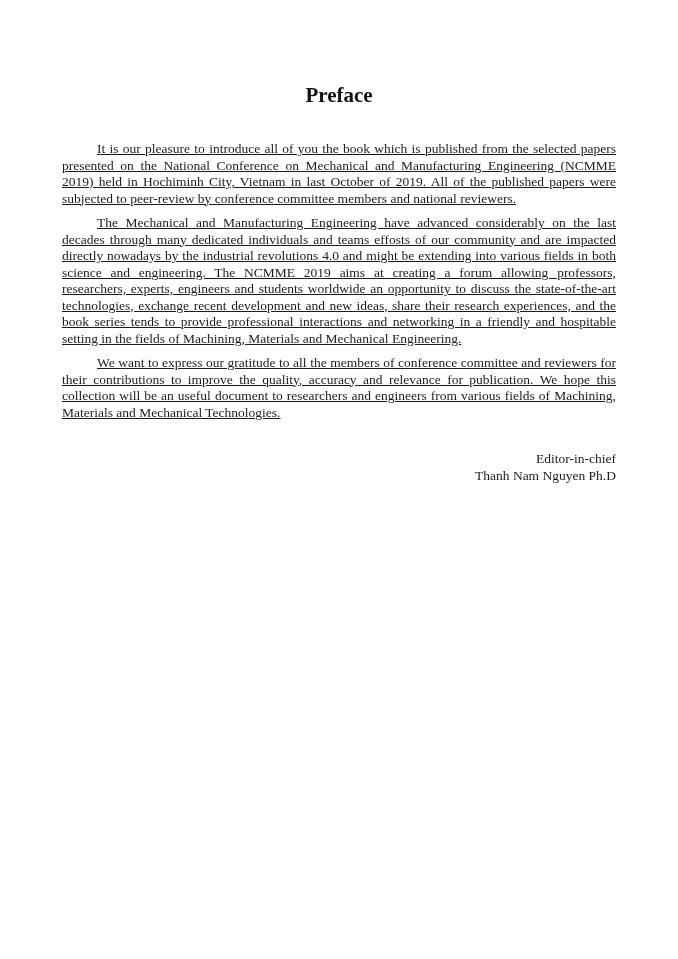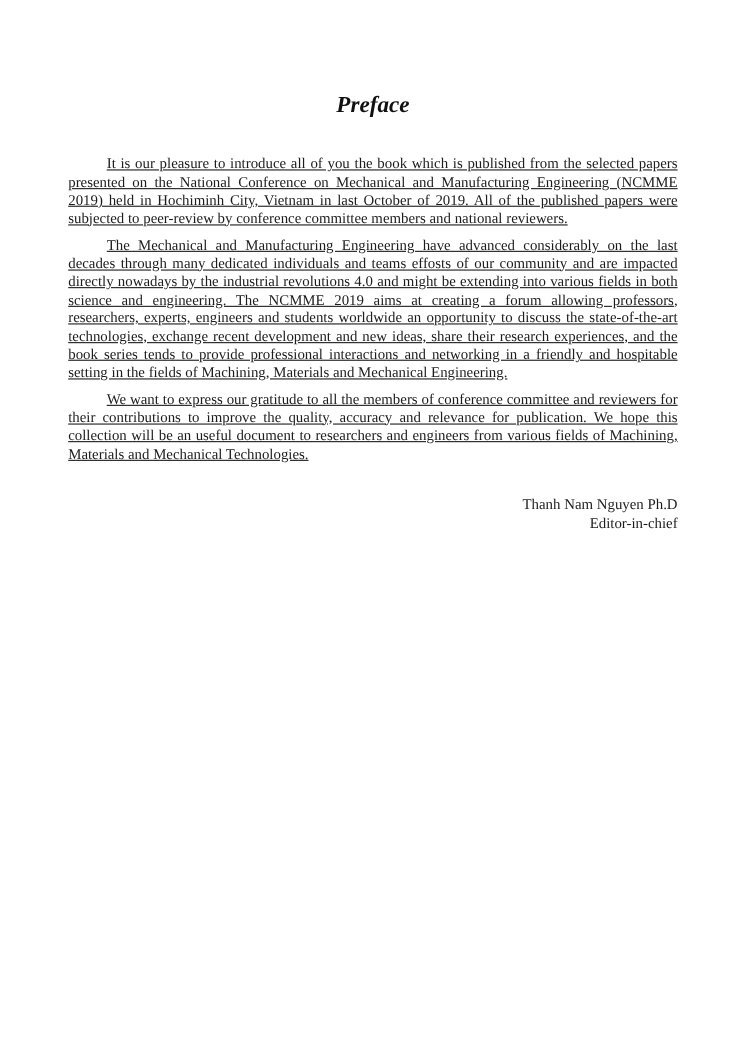--- a/index.html
+++ b/index.html
@@ -20,21 +20,20 @@
     color: #1c1c1c;
   }
   .doc-title {
     font-family: "Liberation Serif", serif;
     font-size: 21px;
     line-height: 23px;
     font-weight: bold;
     text-align: center;
     margin: 0 0 34px 0;
     color: #111111;
-    font-style: italic;
   }
   .body-paragraph {
     font-size: 13.5px;
     line-height: 16.5px;
     text-align: justify;
     text-indent: 35px;
     margin: 0 0 8px 0;
     text-decoration: underline;
   }
   .signature-block {
@@ -54,17 +53,17 @@
 
   <h1 class="doc-title">Preface</h1>
 
   <p class="body-paragraph">It is our pleasure to introduce all of you the book which is published from the selected papers presented on the National Conference on Mechanical and Manufacturing Engineering (NCMME 2019) held in Hochiminh City, Vietnam in last October of 2019. All of the published papers were subjected to peer-review by conference committee members and national reviewers.</p>
 
   <p class="body-paragraph">The Mechanical and Manufacturing Engineering have advanced considerably on the last decades through many dedicated individuals and teams effosts of our community and are impacted directly nowadays by the industrial revolutions 4.0 and might be extending into various fields in both science and engineering. The NCMME 2019 aims at creating a forum allowing professors, researchers, experts, engineers and students worldwide an opportunity to discuss the state-of-the-art technologies, exchange recent development and new ideas, share their research experiences, and the book series tends to provide professional interactions and networking in a friendly and hospitable setting in the fields of Machining, Materials and Mechanical Engineering.</p>
 
   <p class="body-paragraph">We want to express our gratitude to all the members of conference committee and reviewers for their contributions to improve the quality, accuracy and relevance for publication. We hope this collection will be an useful document to researchers and engineers from various fields of Machining, Materials and Mechanical Technologies.</p>
 
   <div class="signature-block">
+    <div class="signature-line">Editor-in-chief</div>
     <div class="signature-line">Thanh Nam Nguyen Ph.D</div>
-    <div class="signature-line">Editor-in-chief</div>
   </div>
 
 </div>
 
 </body></html>

